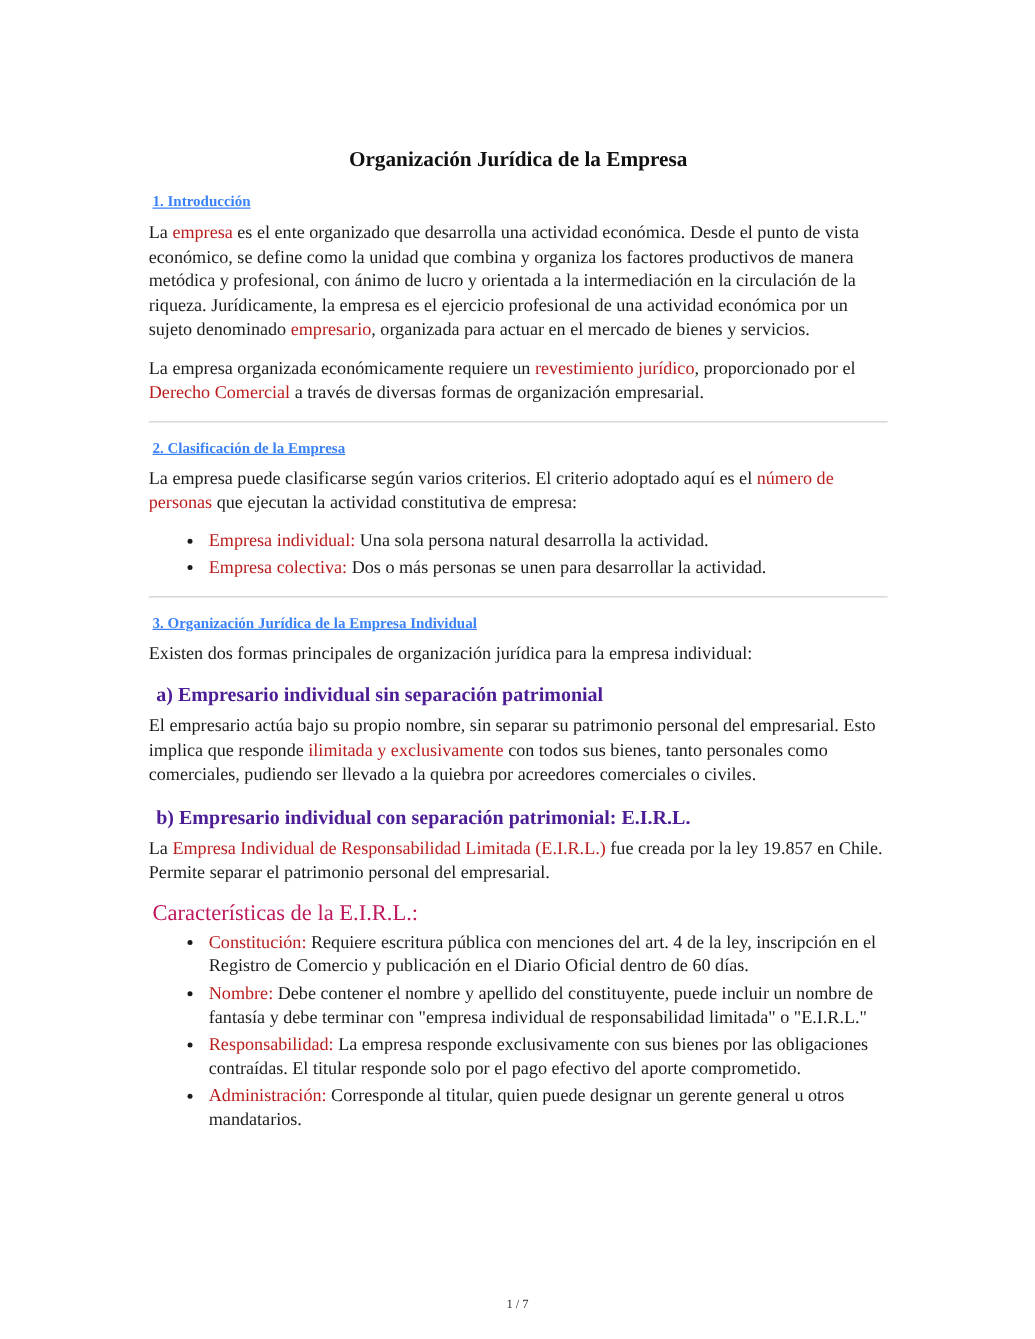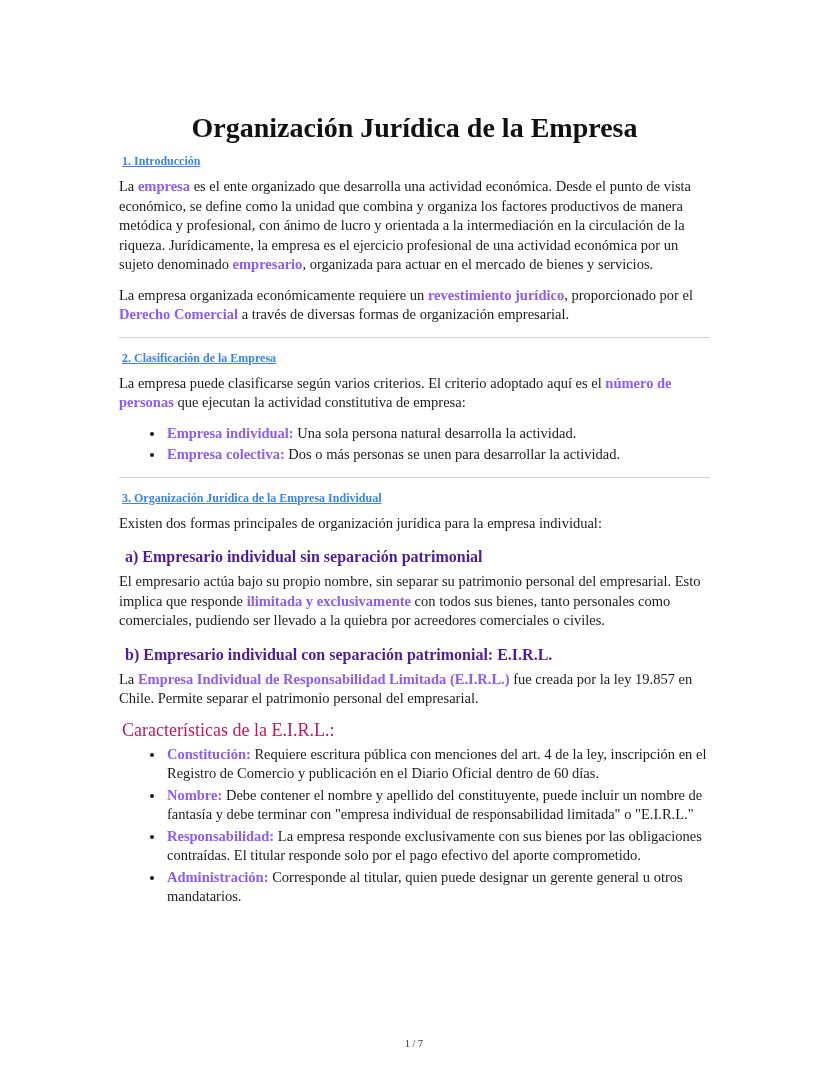--- a/index.html
+++ b/index.html
@@ -13,21 +13,21 @@
     position: relative;
     overflow: hidden;
   }
   .page {
     width: 828px;
     height: 1071px;
     padding: 116px 118px 0 119px;
     position: relative;
   }
   .doc-title {
-    font-size: 28px;
+    font-size: 17px;
     line-height: 24px;
     font-weight: 700;
     text-align: center;
     color: #111111;
     margin: 0 0 11px 0;
   }
   h2 {
     font-size: 12px;
     line-height: 21px;
     font-weight: 700;
@@ -63,21 +63,21 @@
     margin: 2px 0 11px 0;
     padding-left: 46px;
   }
   li { padding-left: 2px; }
   li + li { margin-top: 2px; }
   hr.divider {
     border: none;
     border-top: 1px solid #cfcfcf;
     margin: 12px 0 10px 0;
   }
-  strong { font-weight: 700; color: #8b5cf6; }
+  strong { font-weight: 400; color: #b91c1c; }
   .footer {
     position: absolute;
     left: 0;
     bottom: 22px;
     width: 828px;
     text-align: center;
     font-size: 10px;
     color: #2b2b2b;
   }
 </style>

